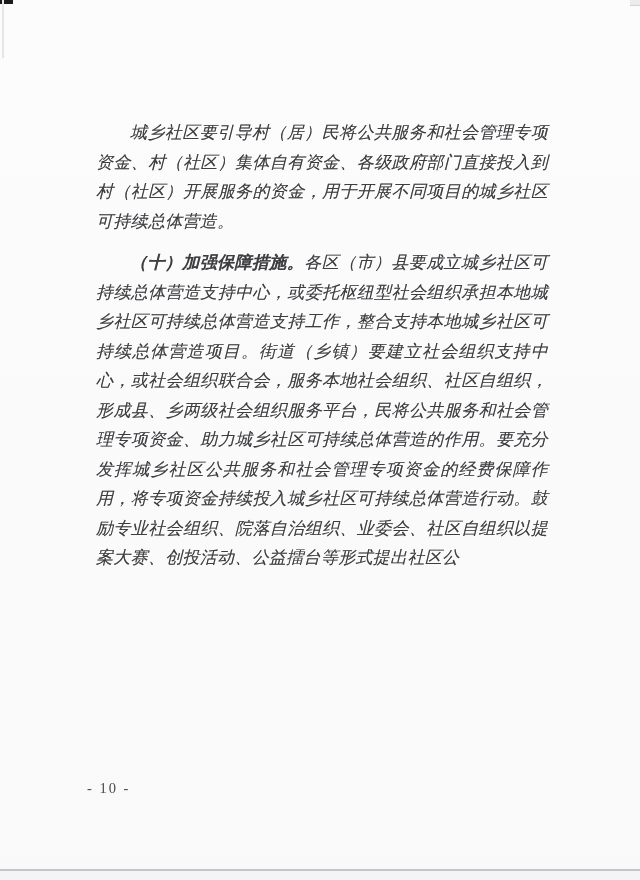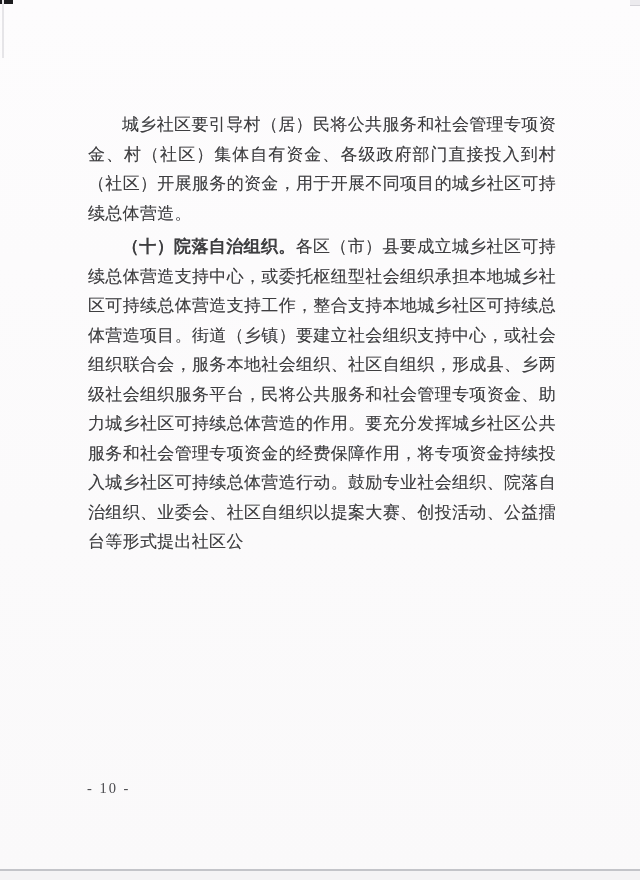--- a/index.html
+++ b/index.html
@@ -54,23 +54,24 @@
     width: 476px;
     color: #3e3e40;
     font-size: 17px;
     line-height: 29.5px;
     text-align: justify;
     text-justify: inter-ideograph;
     letter-spacing: 0.3px;
     text-shadow: 0 0 0.5px rgba(70,70,75,0.45);
   }
   .text-block p {
-    margin: 4px;
+    margin: 12px;
     padding: 0;
     text-indent: 2em;
+    font-style: italic;
   }
   .para-lead {
     font-weight: bold;
   }
   .page-number {
     position: absolute;
     left: 87px;
     top: 780px;
     font-size: 14.5px;
     letter-spacing: 2px;
@@ -82,19 +83,19 @@
 <body>
 
 <div class="page">
 
   <div class="mark-tl"></div>
   <div class="mark-tl-line"></div>
   <div class="mark-tr"></div>
 
   <main class="text-block">
     <p>城乡社区要引导村（居）民将公共服务和社会管理专项资金、村（社区）集体自有资金、各级政府部门直接投入到村（社区）开展服务的资金，用于开展不同项目的城乡社区可持续总体营造。</p>
-    <p><b class="para-lead">（十）院落自治组织。</b><span>各区（市）县要成立城乡社区可持续总体营造支持中心，或委托枢纽型社会组织承担本地城乡社区可持续总体营造支持工作，整合支持本地城乡社区可持续总体营造项目。街道（乡镇）要建立社会组织支持中心，或社会组织联合会，服务本地社会组织、社区自组织，形成县、乡两级社会组织服务平台，民将公共服务和社会管理专项资金、助力城乡社区可持续总体营造的作用。要充分发挥城乡社区公共服务和社会管理专项资金的经费保障作用，将专项资金持续投入城乡社区可持续总体营造行动。鼓励专业社会组织、院落自治组织、业委会、社区自组织以提案大赛、创投活动、公益擂台等形式提出社区公</span></p>
+    <p><b class="para-lead">（十）加强保障措施。</b><span>各区（市）县要成立城乡社区可持续总体营造支持中心，或委托枢纽型社会组织承担本地城乡社区可持续总体营造支持工作，整合支持本地城乡社区可持续总体营造项目。街道（乡镇）要建立社会组织支持中心，或社会组织联合会，服务本地社会组织、社区自组织，形成县、乡两级社会组织服务平台，民将公共服务和社会管理专项资金、助力城乡社区可持续总体营造的作用。要充分发挥城乡社区公共服务和社会管理专项资金的经费保障作用，将专项资金持续投入城乡社区可持续总体营造行动。鼓励专业社会组织、院落自治组织、业委会、社区自组织以提案大赛、创投活动、公益擂台等形式提出社区公</span></p>
   </main>
 
   <div class="page-number">- 10 -</div>
 
   <div class="bottom-edge"></div>
 </div>
 
 </body></html>

